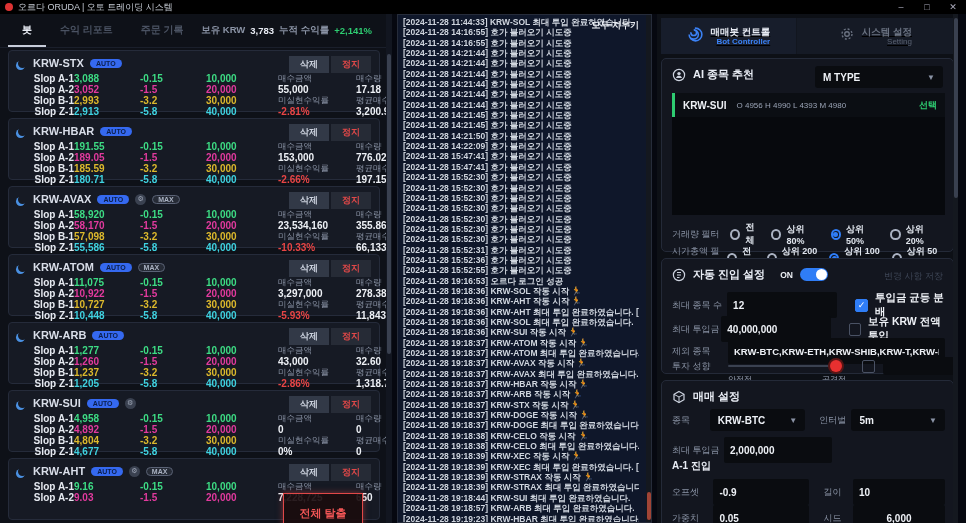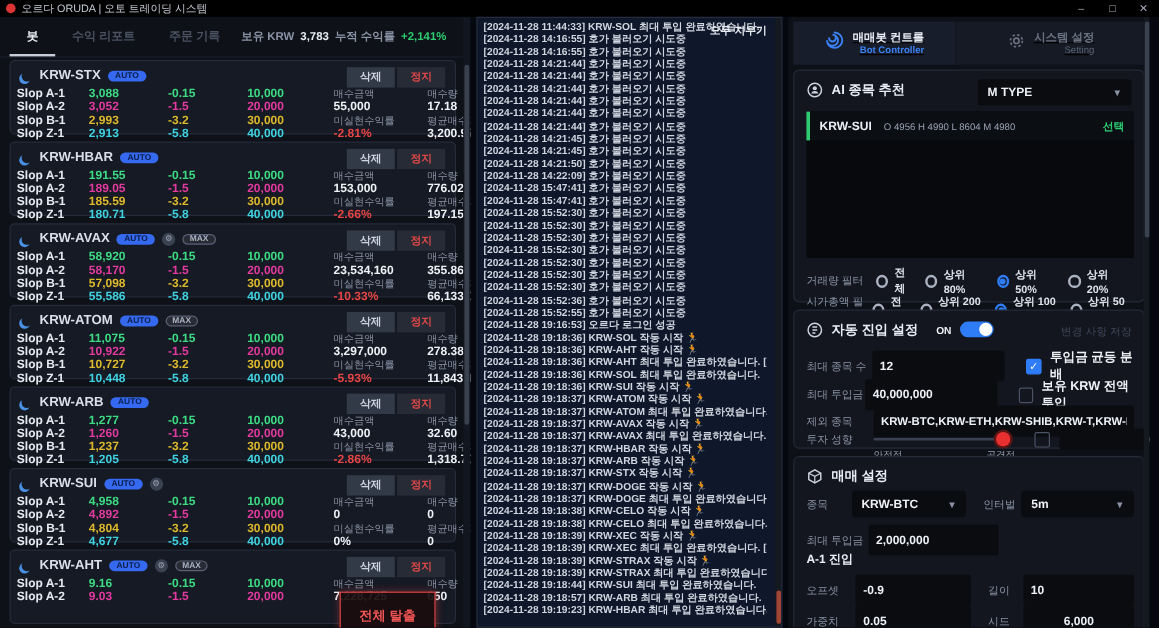--- a/index.html
+++ b/index.html
@@ -27,21 +27,21 @@
   .coin-name { font-size:11px; font-weight:bold; color:#d9dee9; }
   .badge-auto { background:#3569f0; color:#0b1e4a; font-size:7px; font-weight:bold; border-radius:7px; padding:1px 6px; }
   .badge-gear { width:11px; height:11px; border-radius:50%; background:#3a4150; color:#9aa2b2; font-size:7px;
     display:flex; align-items:center; justify-content:center; }
   .badge-max { background:#262b36; border:1px solid #5a6275; color:#aab2c2; font-size:7px; font-weight:bold; border-radius:7px; padding:0 5px; }
   .card-btns { position:absolute; right:8px; top:5px; display:flex; gap:2px; }
   .btn-del { background:#323947; color:#ccd2de; font-size:9px; font-weight:bold; padding:2px 11px; cursor:pointer; }
   .btn-stop { background:#262b36; color:#e04848; font-size:9px; font-weight:bold; padding:2px 11px; cursor:pointer; }
   .card-body { display:flex; margin-top:2px; }
   .slot-grid { display:grid; grid-template-columns:60px 66px 66px 70px; row-gap:0; font-size:10px; font-weight:bold; line-height:11px; }
-  .slot-label { color:#e5e9f0; }
+  .slot-label { color:#e5e9f0;text-align:right; }
   .r0 { color:#3ddc84; } .r1 { color:#e23a9e; } .r2 { color:#ddb92c; } .r3 { color:#3fd2e0; }
   .stats { display:grid; grid-template-columns:72px 72px; column-gap:6px; margin-left:2px; line-height:11px; }
   .stat-label { color:#8a93a5; font-size:8.5px; }
   .stat-val { color:#eef1f6; font-size:10px; font-weight:bold; }
   .stat-red { color:#e84545; }
   #exit-all { position:absolute; left:283px; top:479px; width:80px; height:40px; background:rgba(26,12,14,.92);
     border:1px solid #e04848; color:#f05555; font-size:11px; font-weight:bold; display:flex;
     align-items:center; justify-content:center; cursor:pointer; box-shadow:0 0 6px rgba(224,72,72,.5); }
   .vscroll { position:absolute; top:0; width:6px; height:100%; background:#121620; }
   .vthumb { position:absolute; left:1px; width:4px; border-radius:2px; background:#39404f; }
@@ -441,20 +441,21 @@
       <div class="log-line">[2024-11-28 14:22:09] 호가 불러오기 시도중</div>
       <div class="log-line">[2024-11-28 15:47:41] 호가 불러오기 시도중</div>
       <div class="log-line">[2024-11-28 15:47:41] 호가 불러오기 시도중</div>
       <div class="log-line">[2024-11-28 15:52:30] 호가 불러오기 시도중</div>
       <div class="log-line">[2024-11-28 15:52:30] 호가 불러오기 시도중</div>
       <div class="log-line">[2024-11-28 15:52:30] 호가 불러오기 시도중</div>
       <div class="log-line">[2024-11-28 15:52:30] 호가 불러오기 시도중</div>
       <div class="log-line">[2024-11-28 15:52:30] 호가 불러오기 시도중</div>
       <div class="log-line">[2024-11-28 15:52:30] 호가 불러오기 시도중</div>
       <div class="log-line">[2024-11-28 15:52:30] 호가 불러오기 시도중</div>
+      <div class="log-line">[2024-11-28 15:52:31] 호가 불러오기 시도중</div>
       <div class="log-line">[2024-11-28 15:52:36] 호가 불러오기 시도중</div>
       <div class="log-line">[2024-11-28 15:52:55] 호가 불러오기 시도중</div>
       <div class="log-line">[2024-11-28 19:16:53] 오르다 로그인 성공</div>
       <div class="log-line">[2024-11-28 19:18:36] KRW-SOL 작동 시작 🏃</div>
       <div class="log-line">[2024-11-28 19:18:36] KRW-AHT 작동 시작 🏃</div>
       <div class="log-line">[2024-11-28 19:18:36] KRW-AHT 최대 투입 완료하였습니다. [2]</div>
       <div class="log-line">[2024-11-28 19:18:36] KRW-SOL 최대 투입 완료하였습니다.</div>
       <div class="log-line">[2024-11-28 19:18:36] KRW-SUI 작동 시작 🏃</div>
       <div class="log-line">[2024-11-28 19:18:37] KRW-ATOM 작동 시작 🏃</div>
       <div class="log-line">[2024-11-28 19:18:37] KRW-ATOM 최대 투입 완료하였습니다. [2]</div>
@@ -512,21 +513,21 @@
         </svg>
       <span class="rcard-title">AI 종목 추천</span>
     </div>
     <div class="dd" id="ai-type-dd">
       <span>M TYPE</span>
       <span class="caret">▼</span>
     </div>
     <div id="ai-list">
       <div id="ai-item">
         <span id="ai-item-name">KRW-SUI</span>
-        <span id="ai-item-ohlc">O 4956 H 4990 L 8604 M 4980</span>
+        <span id="ai-item-ohlc">O 4956 H 4990 L 4393 M 4980</span>
         <span id="ai-item-select">선택</span>
       </div>
     </div>
     <div class="filter-row" style="top:162px" id="filter-0">
         <span class="filter-label">거래량 필터</span>
         <span class="radio-opt">
           <span class="radio-c"></span>
           <span class="radio-lbl">전체</span>
         </span>
         <span class="radio-opt">

